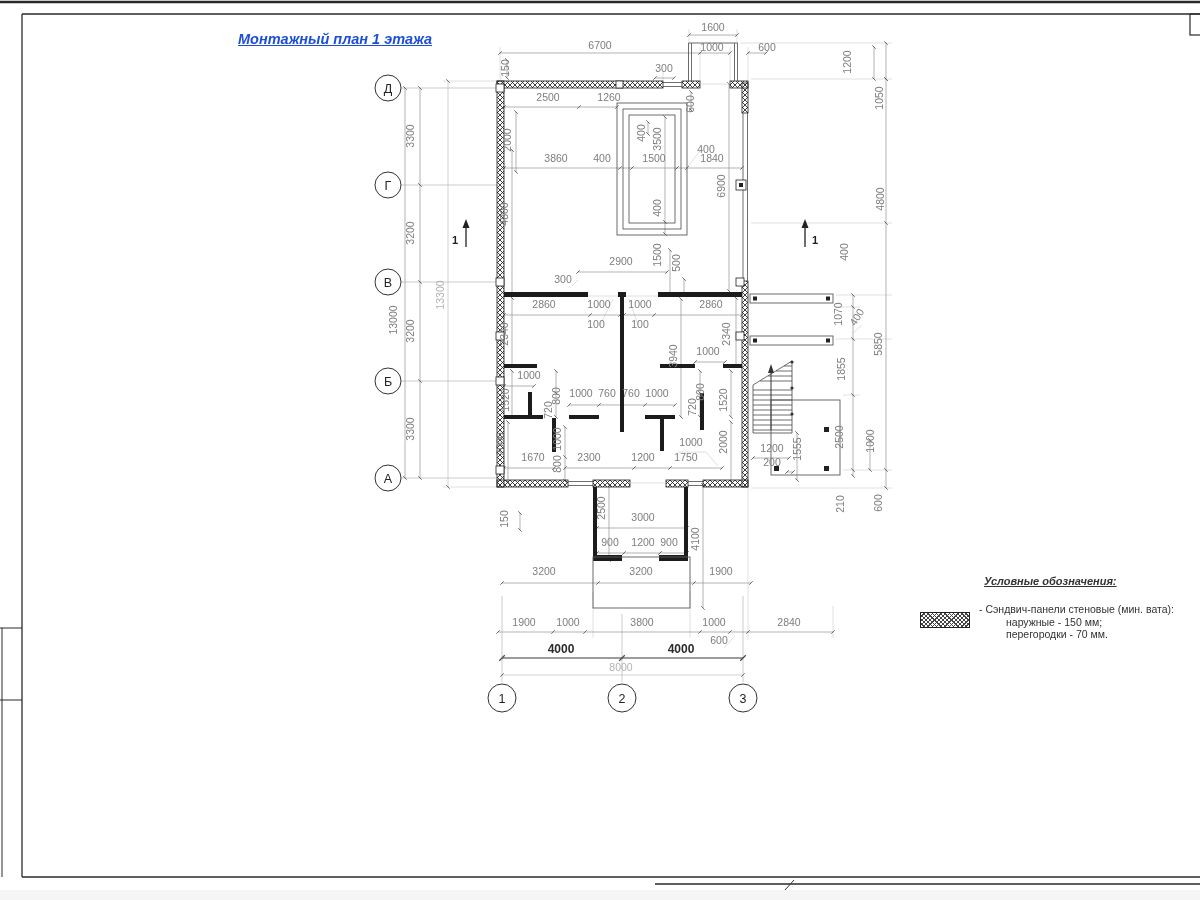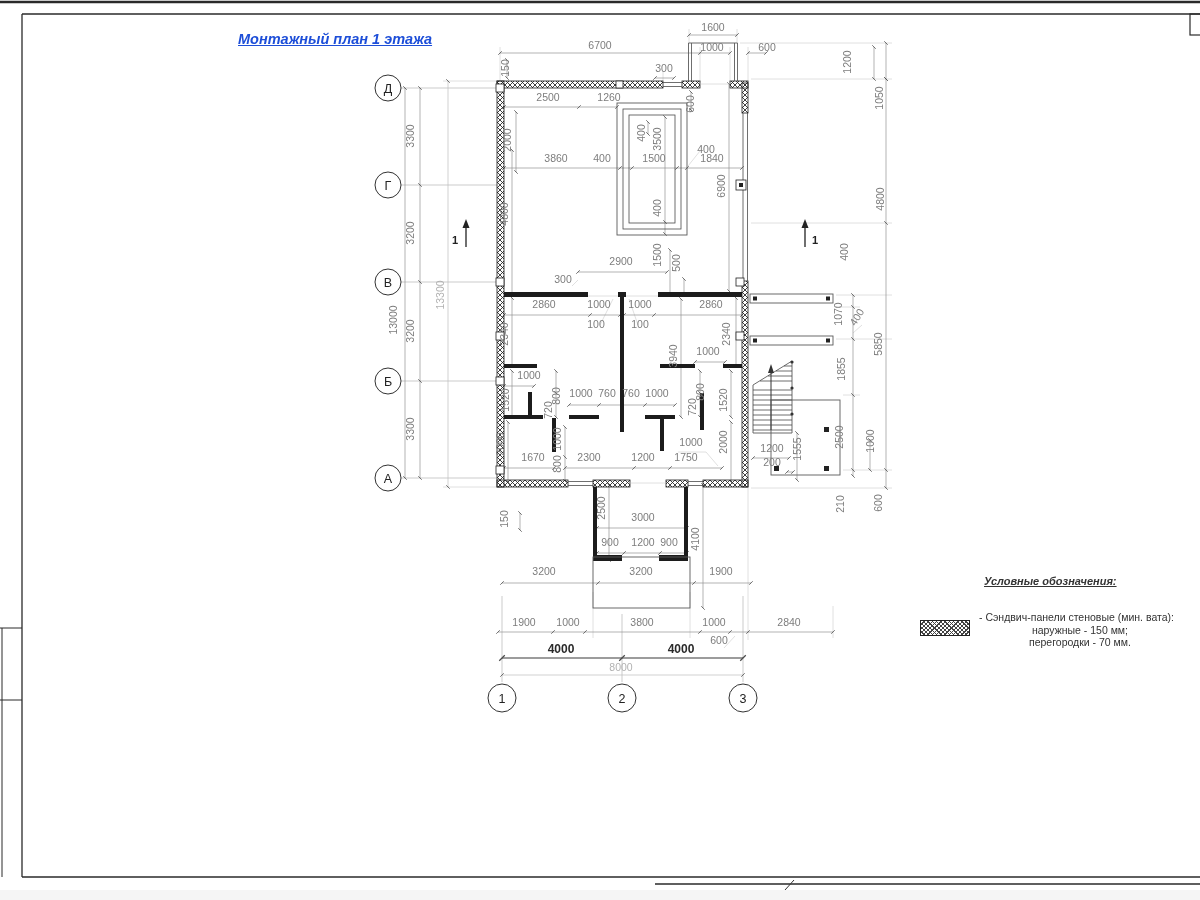--- a/index.html
+++ b/index.html
@@ -20,27 +20,27 @@
   .frame{stroke:#2a2a2a;fill:none}
   text.dim{font-size:10.5px;fill:#7d7d7d;font-family:"Liberation Sans",sans-serif}
   text.dim.dark{fill:#2a2a2a;font-weight:bold;font-size:12px}
   text.dim.light{fill:#b2b2b2}
   text.axt{font-size:12.5px;fill:#222;font-family:"Liberation Sans",sans-serif}
   text.sec{font-size:11px;fill:#222;font-weight:bold}
   #title{position:absolute;left:238px;top:31px;font-size:14.5px;font-style:italic;font-weight:bold;
          color:#1d4ed8;text-decoration:underline;}
   #legend{position:absolute;left:920px;top:575px;width:260px;color:#333;}
   #legend .lg-title{font-size:11px;font-style:italic;font-weight:bold;text-decoration:underline;
-         margin-left:64px;margin-bottom:24px;}
-  #legend .lg-row{display:flex;align-items:flex-start;text-align:center;}
+         margin-left:64px;margin-bottom:16px;}
+  #legend .lg-row{display:flex;align-items:flex-start;}
   #legend .lg-sym{width:48px;height:14px;margin-top:9px;border:1.2px solid #222;flex:0 0 auto;
          background:repeating-linear-gradient(45deg,transparent 0 2px,#444 2px 3px),
                     repeating-linear-gradient(135deg,transparent 0 2px,#444 2px 3px);}
   #legend .lg-txt{font-size:10.5px;line-height:12.5px;margin-left:9px;}
-  #legend .lg-txt .ind{padding-left:7px;}
+  #legend .lg-txt .ind{padding-left:7px;margin-left:20px;}
 </style>
 </head>
 <body>
 
 <div id="sheet">
 
   <svg width="1200" height="900" viewBox="0 0 1200 900">
     <defs>
       <pattern id="hatch" width="5" height="5" patternUnits="userSpaceOnUse">
         <path d="M0,5 L5,0 M-1,1 L1,-1 M4,6 L6,4" stroke="#2b2b2b" stroke-width="0.9" fill="none"></path>

